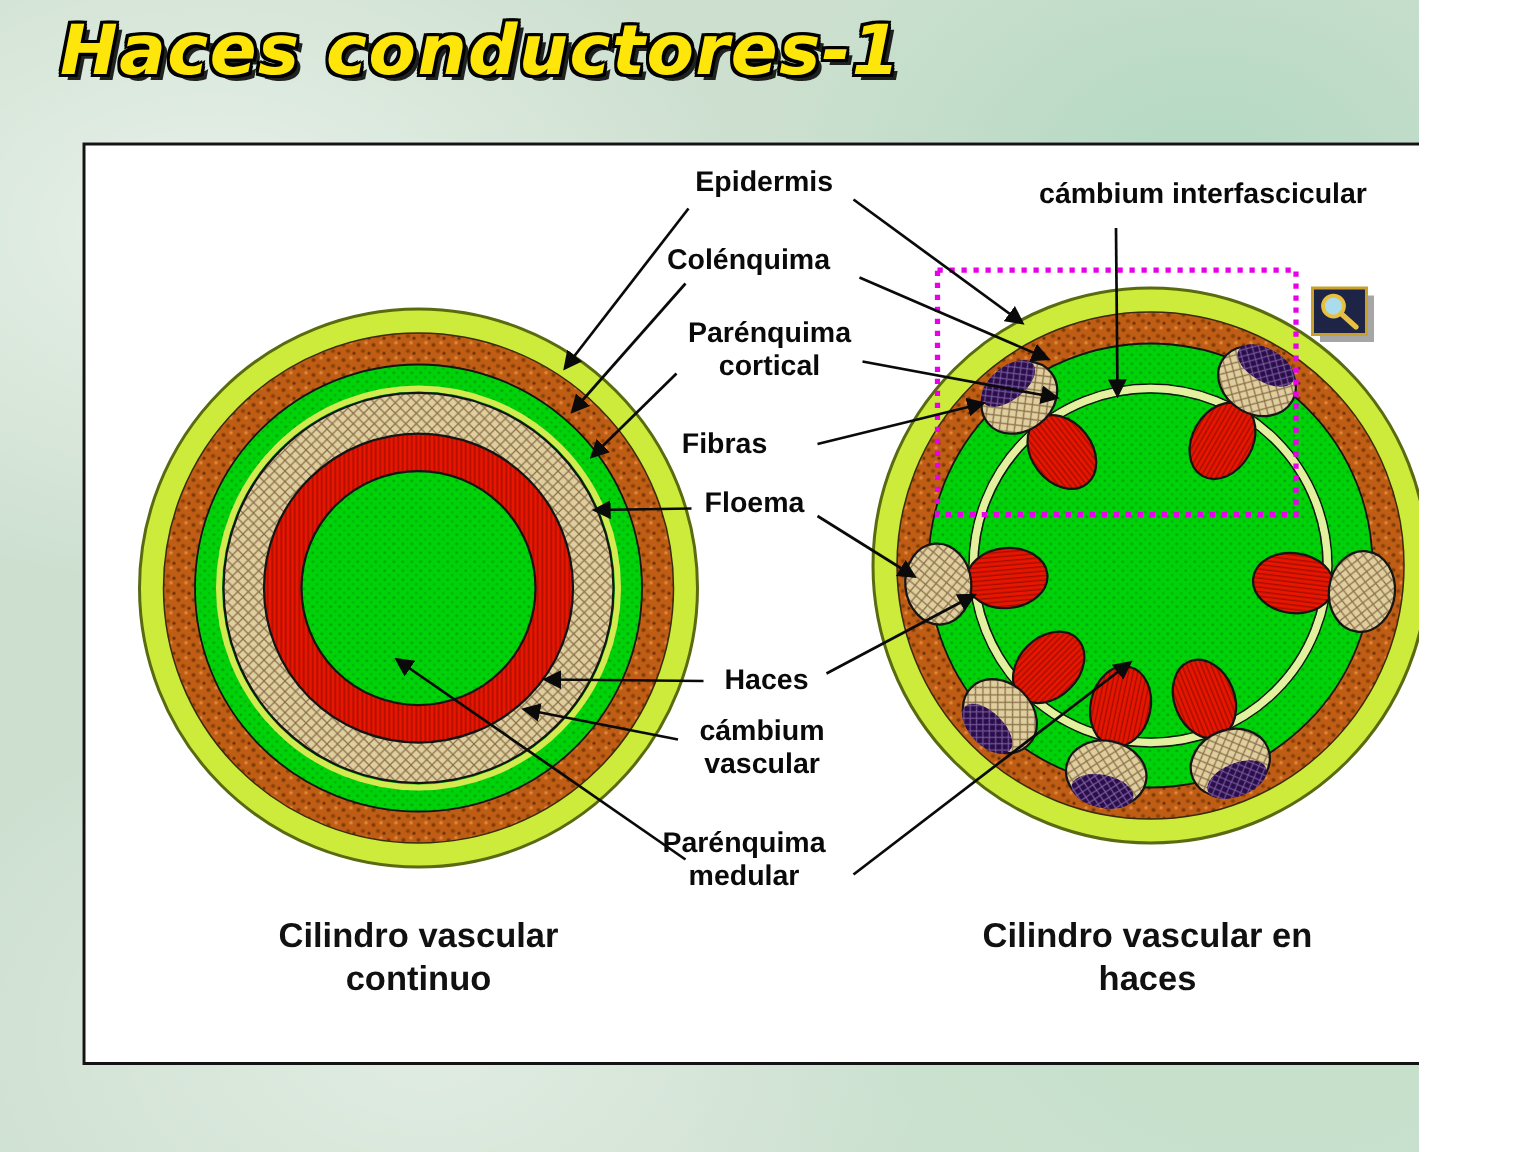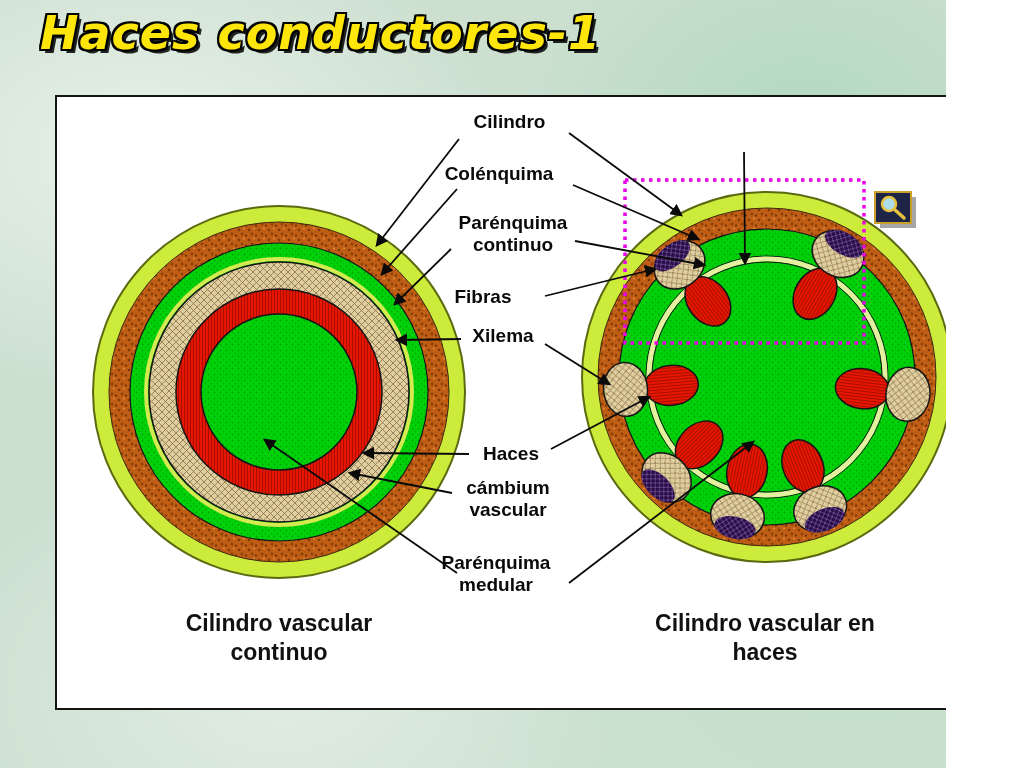--- a/index.html
+++ b/index.html
@@ -150,25 +150,26 @@
       </g>
 
       <g>
         <rect x="823" y="100" width="36" height="31" fill="#000000" opacity="0.35"></rect>
         <rect x="818" y="95" width="36" height="31" fill="#1e2446" stroke="#caa02a" stroke-width="2"></rect>
         <circle cx="832" cy="107" r="7" fill="#aadcec" stroke="#e8c040" stroke-width="2.5"></circle>
         <line x1="837" y1="112" x2="847" y2="121" stroke="#e8c040" stroke-width="3.5" stroke-linecap="round"></line>
       </g>
     </svg>
 
-    <div class="lbl" style="left:395px; top:14px; width:115px">Cilindro</div>
+    <div class="lbl" style="left:395px; top:14px; width:115px">Epidermis</div>
+    <div class="lbl" style="left:605px; top:22px; width:280px">cámbium interfascicular</div>
     <div class="lbl" style="left:380px; top:66px; width:124px">Colénquima</div>
-    <div class="lbl" style="left:390px; top:115px; width:132px">Parénquima continuo</div>
+    <div class="lbl" style="left:390px; top:115px; width:132px">Parénquima cortical</div>
     <div class="lbl" style="left:386px; top:189px; width:80px">Fibras</div>
-    <div class="lbl" style="left:404px; top:228px; width:84px">Xilema</div>
+    <div class="lbl" style="left:404px; top:228px; width:84px">Floema</div>
     <div class="lbl" style="left:414px; top:346px; width:80px">Haces</div>
     <div class="lbl" style="left:392px; top:380px; width:118px">cámbium vascular</div>
     <div class="lbl" style="left:368px; top:455px; width:142px">Parénquima medular</div>
 
     <div class="capn" style="left:102px; top:512px; width:240px">Cilindro vascular continuo</div>
     <div class="capn" style="left:588px; top:512px; width:240px">Cilindro vascular en haces</div>
 
   </div>
 </div>
 

